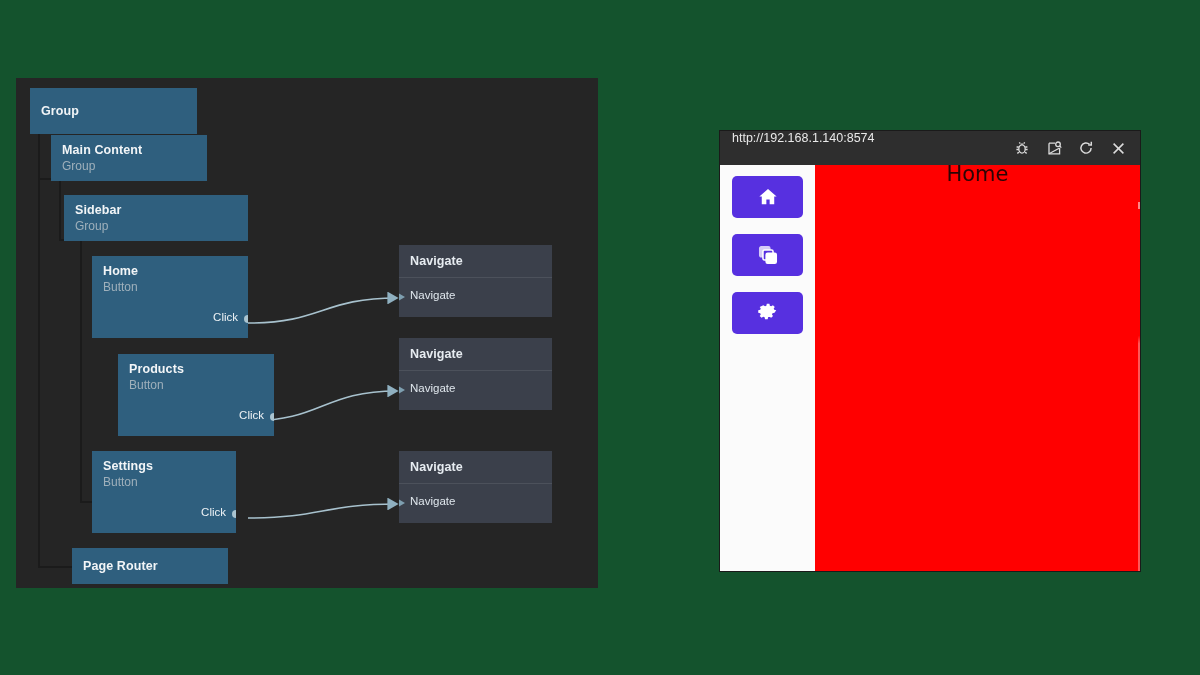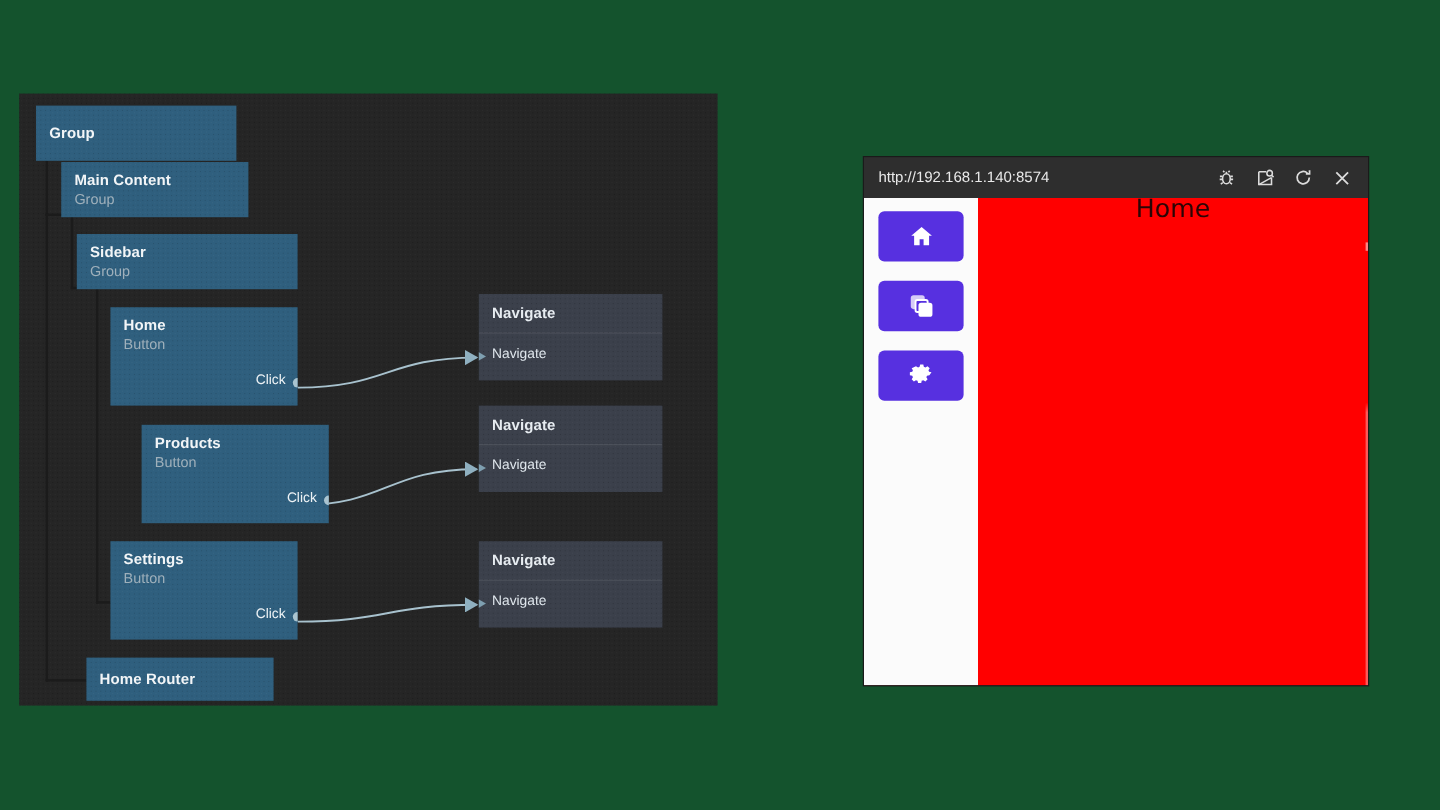--- a/index.html
+++ b/index.html
@@ -96,21 +96,21 @@
   .browser {
     position: absolute;
     left: 720px; top: 131px;
     width: 420px; height: 440px;
     background: #2b2b2b;
     box-shadow: 0 0 0 1px #1a1a1a;
     overflow: hidden;
   }
   .titlebar {
     height: 34px; background: #2e2e2e;
-    display: flex; align-items: center;
+    display: flex; 
     padding: 0 6px 0 12px;
   }
   .url {
     flex: 1; font-size: 12.5px; color: #e9e9e9;
     white-space: nowrap; overflow: hidden;
   }
   .tb-btn {
     width: 32px; height: 34px;
     display: flex; align-items: center; justify-content: center;
     color: #dcdcdc;
@@ -198,30 +198,30 @@
           </div>
         </div>
         <div class="node button" style="left: 76px; top: 276px; width: 156px; margin-left: 26px;">
           <div class="n-title">Products</div>
           <div class="n-sub">Button</div>
           <div class="port-out">
             <span class="p-label">Click</span>
             <span class="p-dot"></span>
           </div>
         </div>
-        <div class="node button" style="left: 76px; top: 373px; width: 156px; padding-left: 20px;">
+        <div class="node button" style="left: 76px; top: 373px; width: 144px; padding-left: 20px;">
           <div class="n-title">Settings</div>
           <div class="n-sub">Button</div>
           <div class="port-out">
             <span class="p-label">Click</span>
             <span class="p-dot"></span>
           </div>
         </div>
         <div class="node small single" style="left: 56px; top: 470px; width: 156px;">
-          <div class="n-title">Home Router</div>
+          <div class="n-title">Page Router</div>
         </div>
         <div class="node nav" style="left: 383px; top: 167px; width: 153px;">
           <div class="n-title">Navigate</div>
           <div class="divider"></div>
           <div class="port-in-arrow"></div>
           <div class="port-in">Navigate</div>
         </div>
         <div class="node nav" style="left: 383px; top: 260px; width: 153px;">
           <div class="n-title">Navigate</div>
           <div class="divider"></div>

